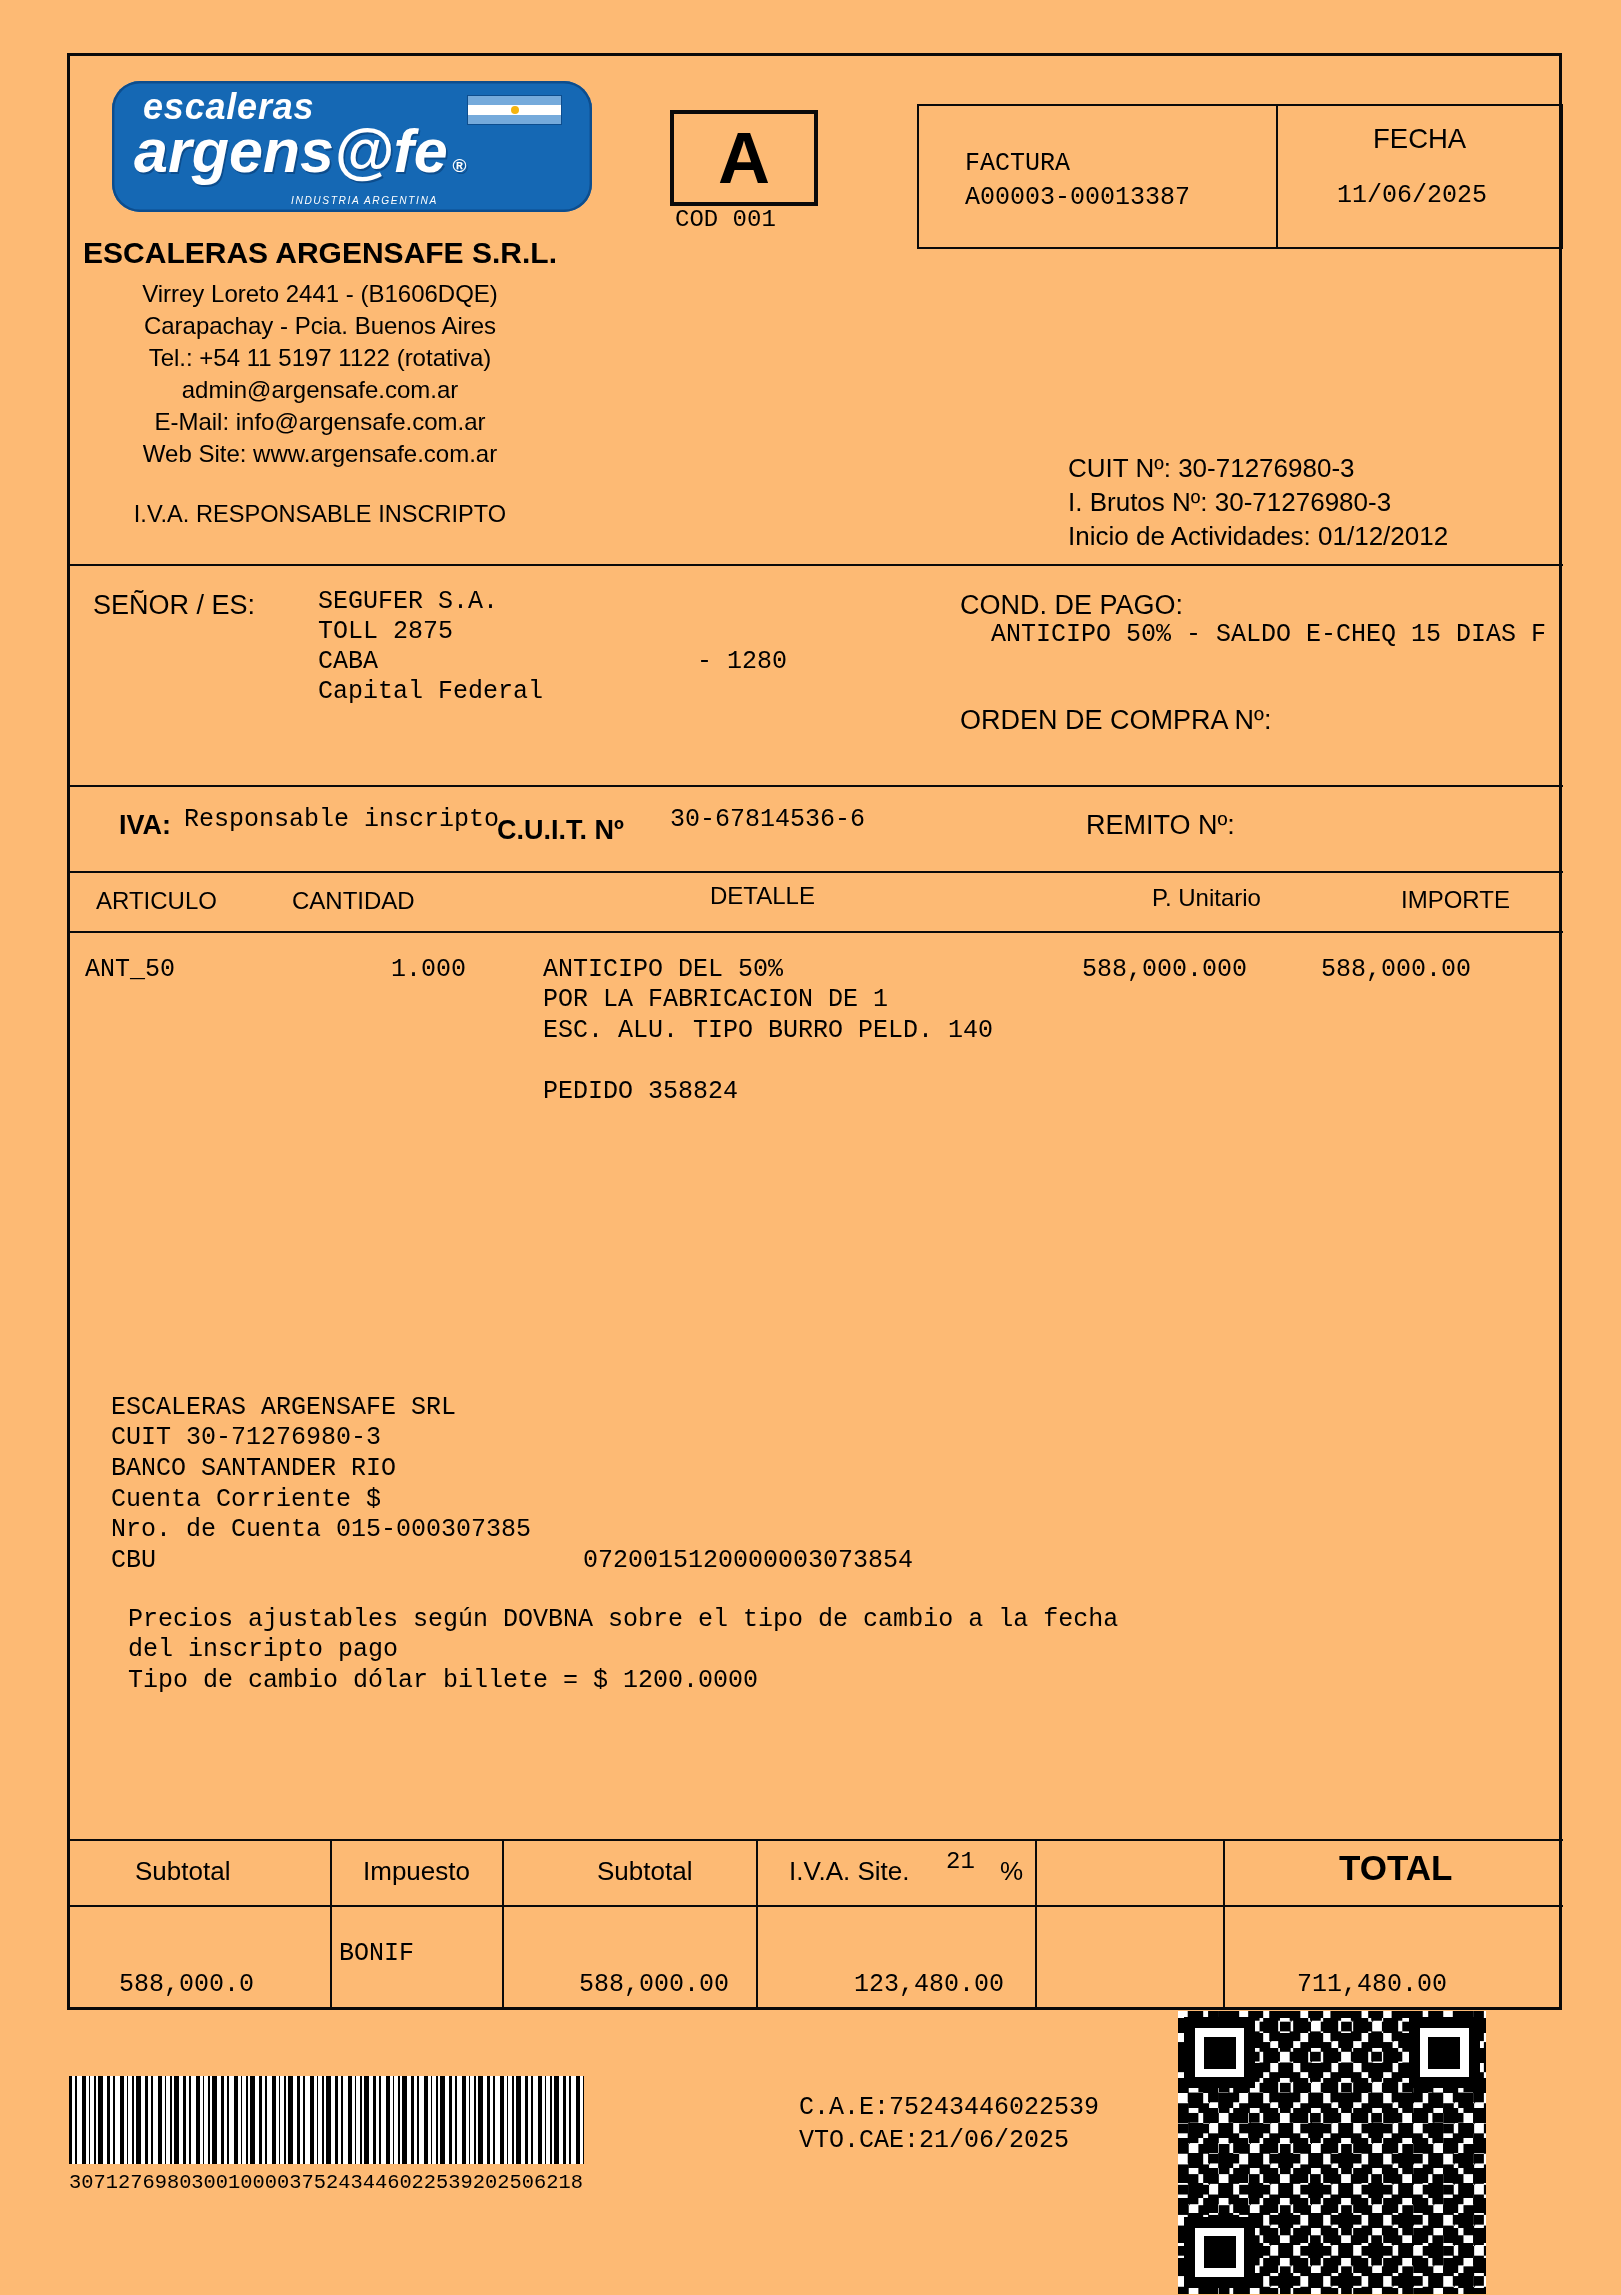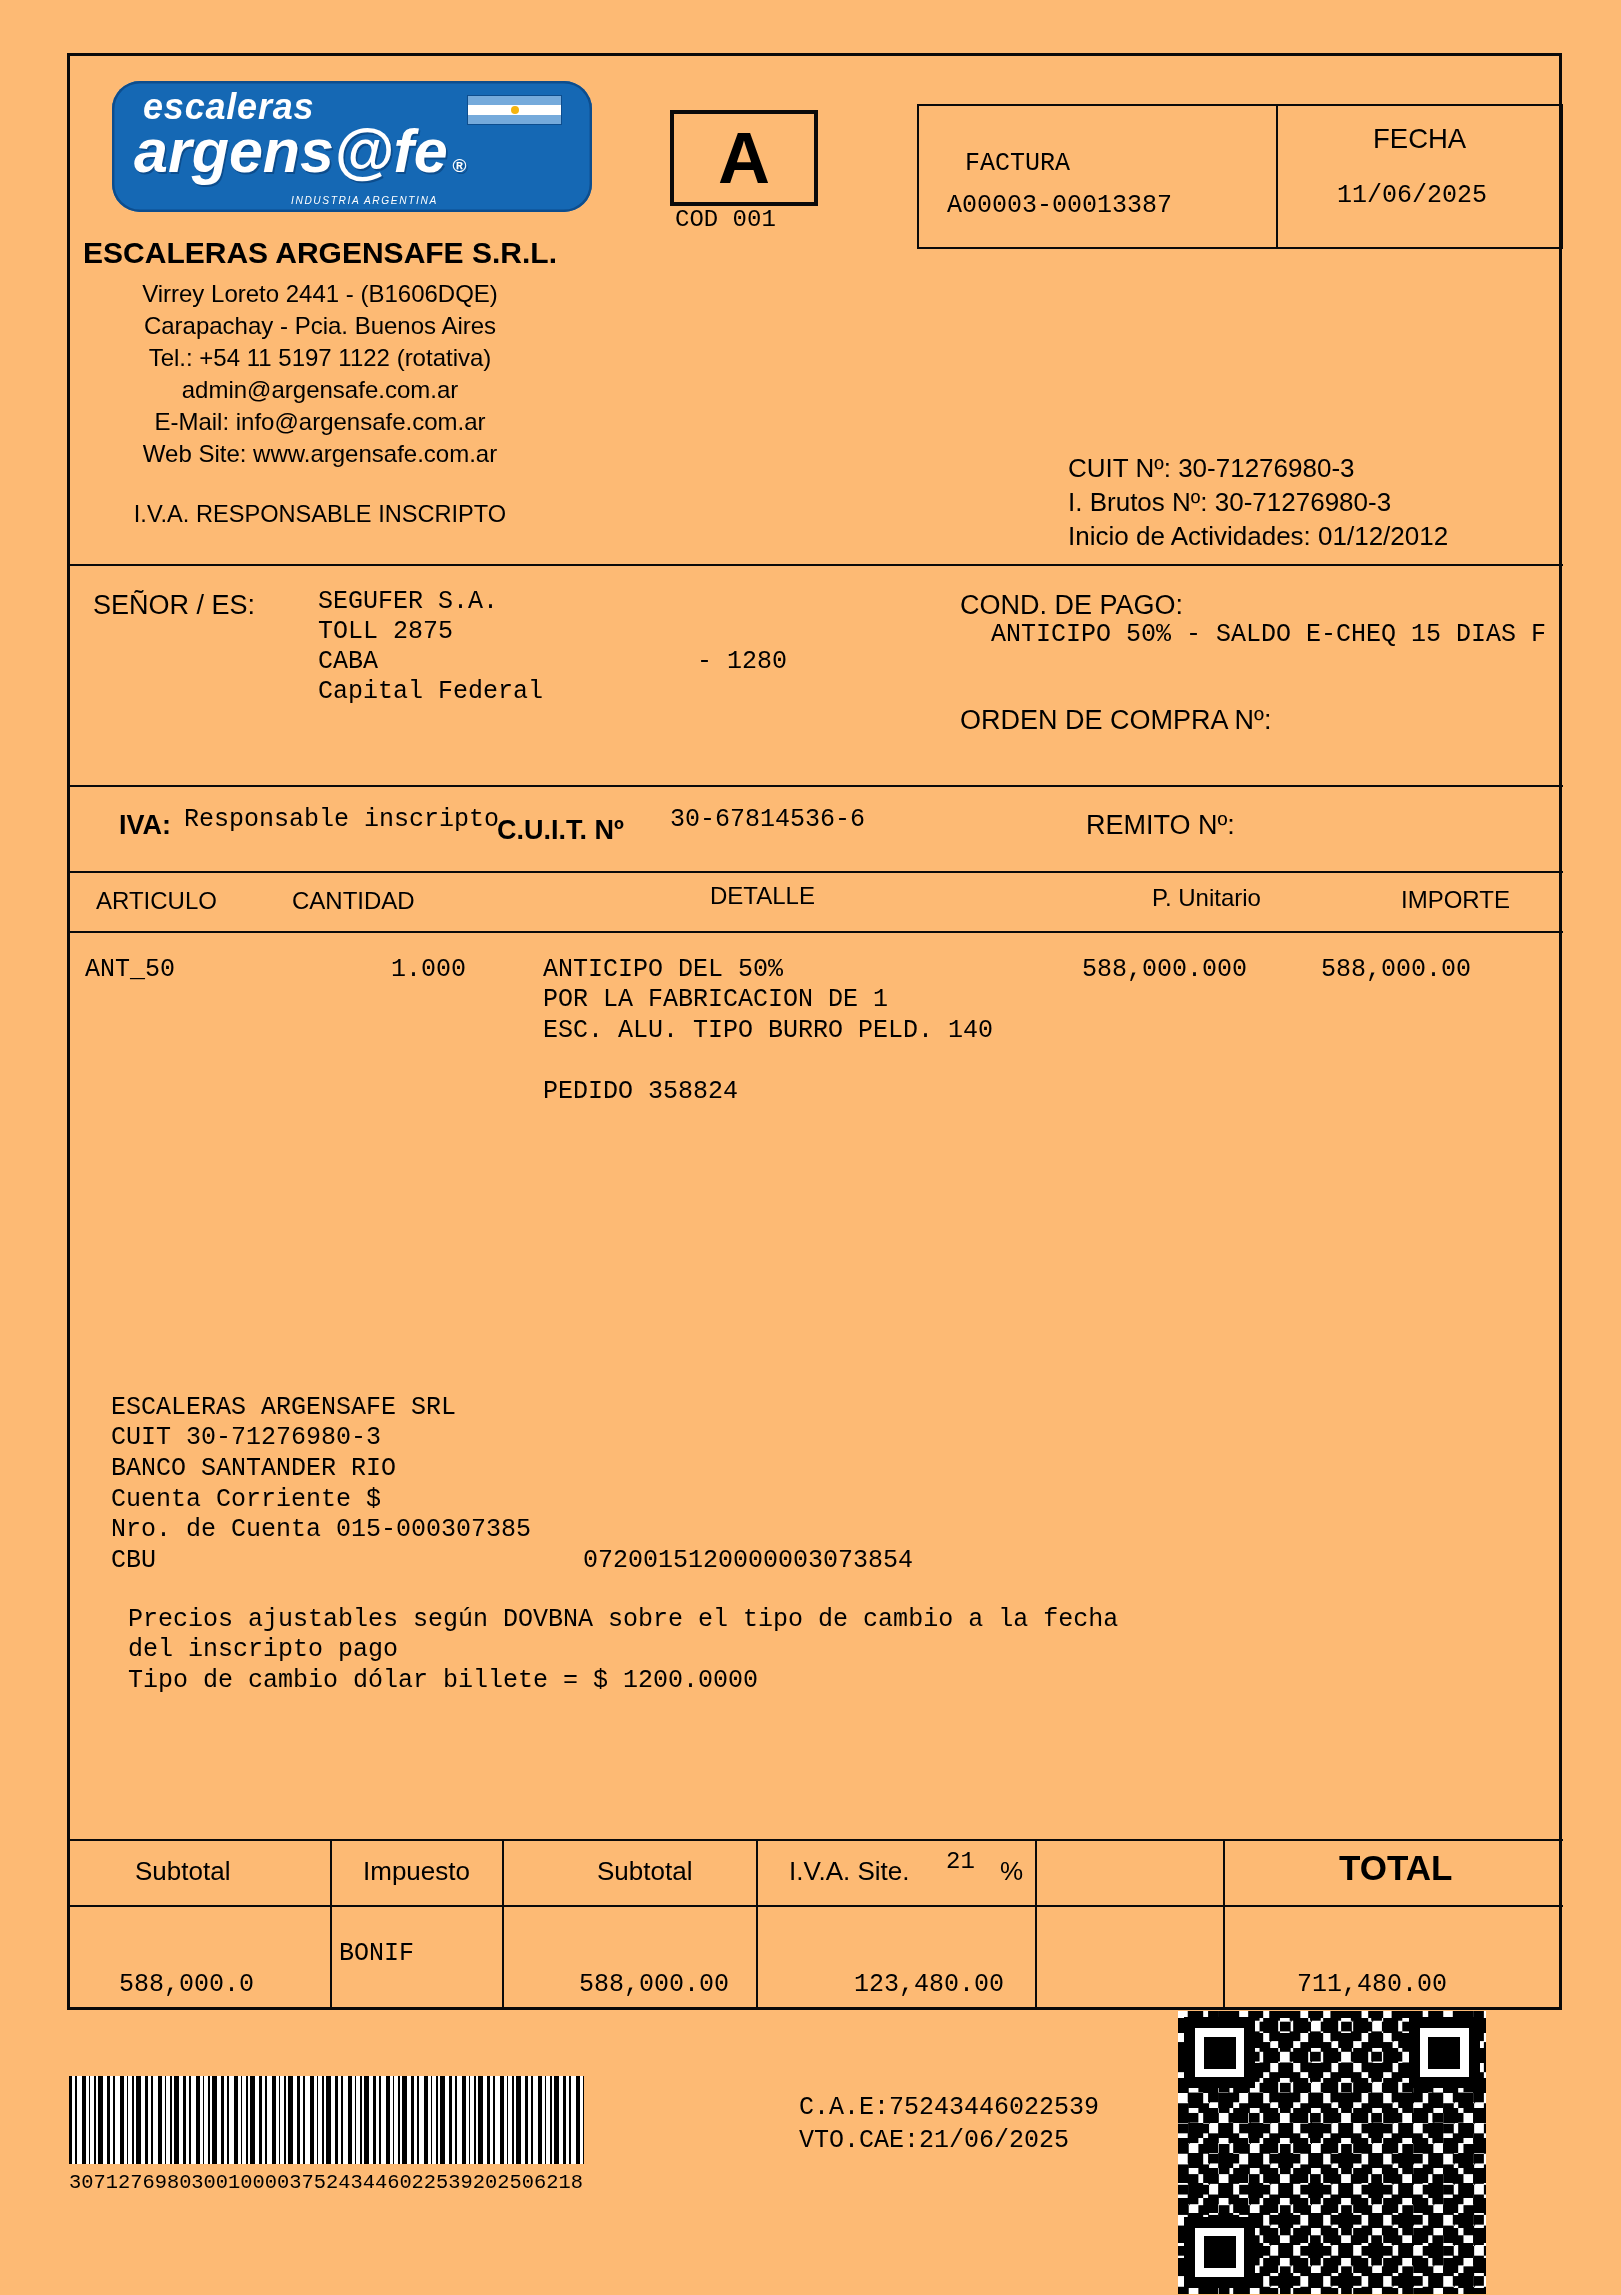--- a/index.html
+++ b/index.html
@@ -26,21 +26,21 @@
   .company-name{position:absolute;left:67px;top:236px;width:506px;text-align:center;font-size:30px;font-weight:bold;}
   .addr{position:absolute;left:67px;top:278px;width:506px;text-align:center;font-size:24px;line-height:32px;}
   .iva-cond{position:absolute;left:67px;top:501px;width:506px;text-align:center;font-size:23.6px;}
 
   .letter-box{position:absolute;left:670px;top:110px;width:140px;height:88px;border:4.7px solid #0a0a0a;display:flex;align-items:center;justify-content:center;font-size:72px;font-weight:bold;}
   .cod{position:absolute;left:675px;top:206px;font-size:24px;}
 
   .fact-box{position:absolute;left:917px;top:104px;width:642px;height:141px;border:2.4px solid #0a0a0a;}
   .fact-div{position:absolute;left:357px;top:0;height:100%;border-left:2.4px solid #0a0a0a;}
   .fact-label{position:absolute;left:46px;top:43px;font-size:25px;}
-  .fact-number{position:absolute;left:28px;top:77px;font-size:25px;margin-top:8px;}
+  .fact-number{position:absolute;left:46px;top:77px;font-size:25px;}
   .fecha-label{position:absolute;left:454px;top:17.3px;font-size:27.5px;}
   .fecha-value{position:absolute;left:418px;top:75px;font-size:25px;}
 
   .fiscal{position:absolute;left:1068px;top:451px;font-size:26px;line-height:34px;}
 
   .lbl{font-size:27px;}
   .m32{font-size:25px;}
   .nowrap{white-space:nowrap;}
 
   .th{font-size:24px;}

